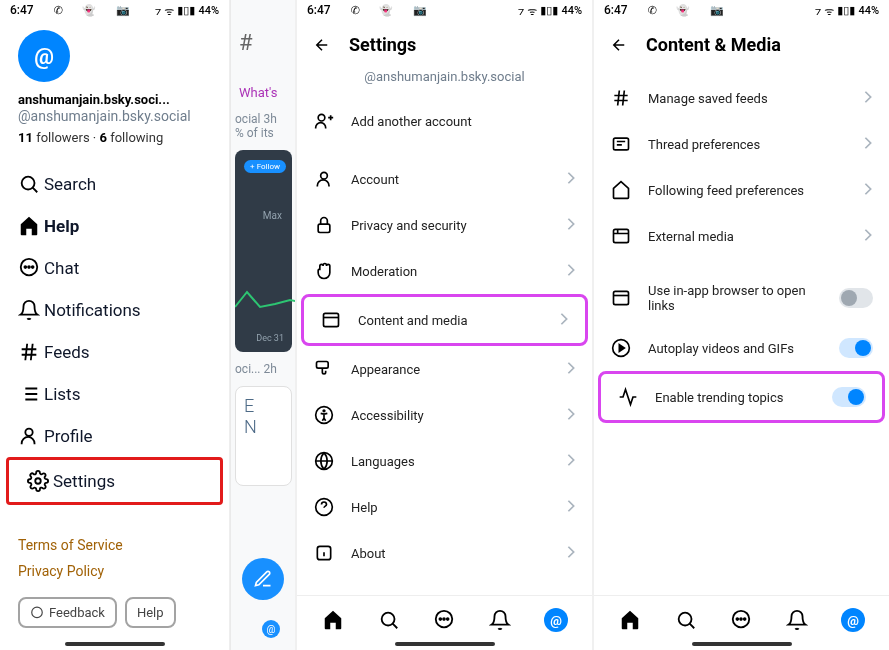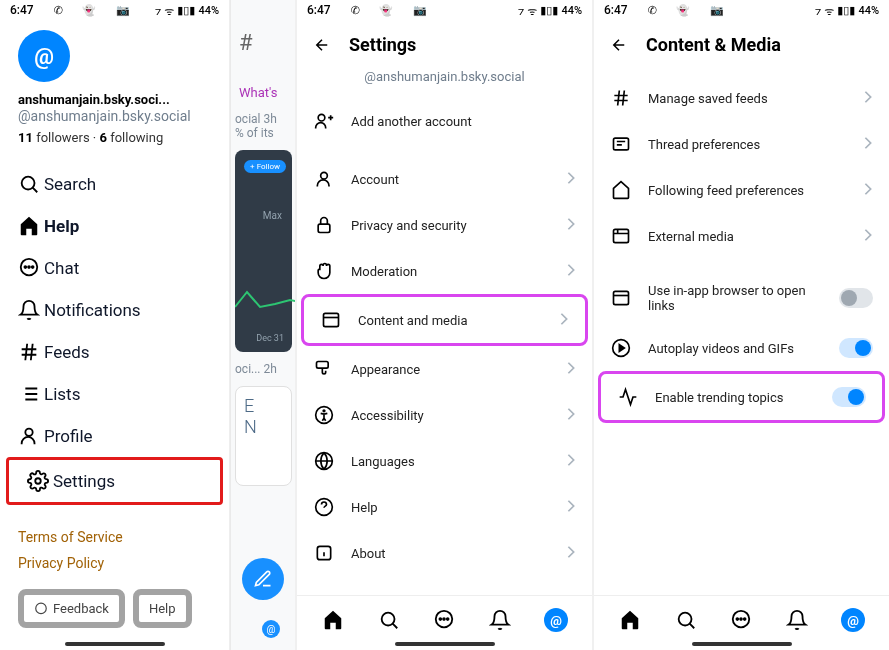--- a/index.html
+++ b/index.html
@@ -21,21 +21,21 @@
 .stats b { color: #000; font-weight: 700; }
 .nav-list { padding: 6px 0; flex: 1; }
 .nav-item { display: flex; align-items: center; gap: 4px; padding: 10px 18px; font-size: 17px; color: #0f172a; }
 .nav-item.active { font-weight: 700; }
 .nav-icon { width: 22px; height: 22px; display: flex; align-items: center; justify-content: center; }
 .nav-icon svg { width: 22px; height: 22px; }
 .hl-box { border: 3px solid #e21b1b; border-radius: 4px; margin: 0 6px; }
 .links-block { padding: 8px 18px; }
 .link-text { color: #a16207; font-size: 14px; margin-bottom: 10px; }
 .btn-row { display: flex; gap: 8px; padding: 0 18px 10px; }
-.pill-btn { border: 6px solid #a3a3a3; border-radius: 8px; padding: 6px 10px; font-size: 13px; color: #444; display: flex; align-items: center; gap: 5px; background: #fff; }
+.pill-btn { border: 2px solid #a3a3a3; border-radius: 8px; padding: 6px 10px; font-size: 13px; color: #444; display: flex; align-items: center; gap: 5px; background: #fff; }
 .bg-content { position: absolute; left: 230px; top: 0; width: 66px; height: 100%; background: #f8f9fa; border-left: 1px solid #e8e8e8; opacity: 0.9; }
 .bg-header { padding: 30px 8px 6px; }
 .bg-hash { font-size: 22px; color: #555; }
 .bg-whats { font-size: 13px; color: #a21caf; margin-top: 30px; }
 .bg-post-meta { font-size: 12px; color: #6f7d8c; padding: 6px 4px; }
 .bg-card { background: #1a2634; border-radius: 8px; margin: 4px; height: 202px; position: relative; }
 .bg-follow { position: absolute; top: 10px; right: 6px; background: #0085ff; color: #fff; font-size: 8px; padding: 2px 6px; border-radius: 10px; }
 .bg-max { position: absolute; top: 60px; right: 10px; color: #8899a6; font-size: 10px; }
 .bg-chart { position: absolute; bottom: 30px; left: 0; right: 0; height: 40px; }
 .bg-date { position: absolute; bottom: 9px; right: 8px; color: #8899a6; font-size: 9px; }

